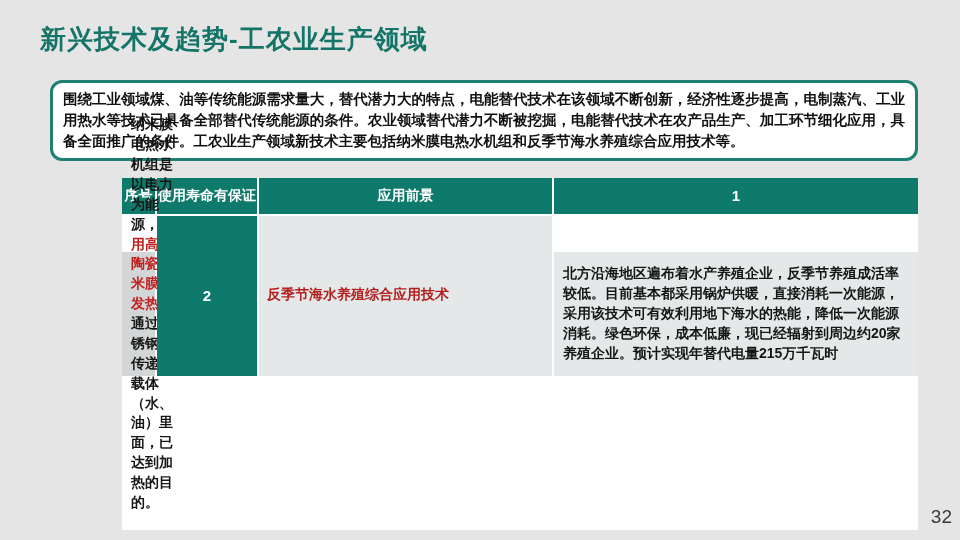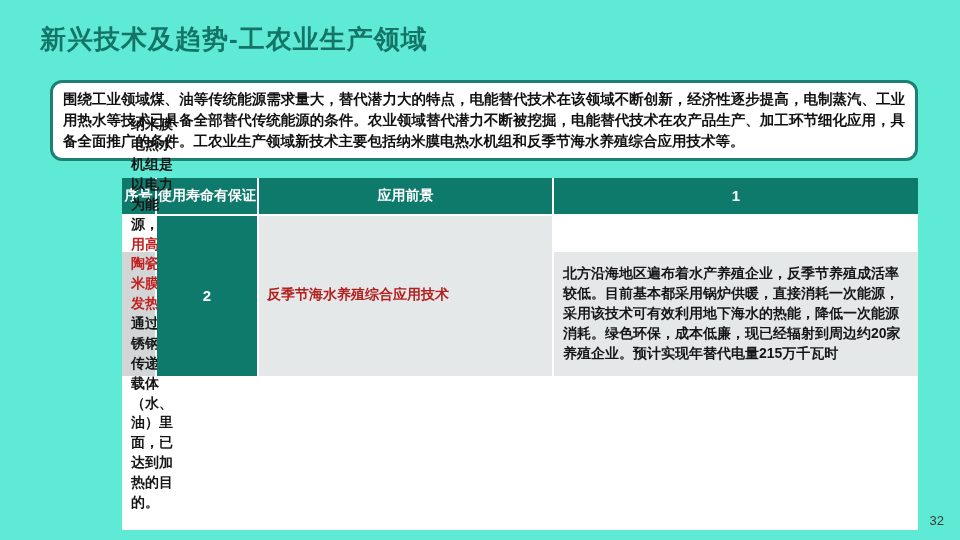--- a/index.html
+++ b/index.html
@@ -1,19 +1,19 @@
 <!DOCTYPE html>
 <html><head>
 <meta charset="utf-8">
 <style>
   html, body { margin: 0; padding: 0; background: #ffffff; }
   .slide {
     position: relative;
     width: 960px; height: 540px;
-    background: #5eead4;
+    background: #e5e5e5;
     font-family: "Liberation Sans", "DejaVu Sans", sans-serif;
     overflow: hidden;
   }
   .title {
     position: absolute;
     left: 40px; top: 22px;
     margin: 0;
     font-size: 26px;
     font-weight: bold;
     letter-spacing: 1px;
@@ -65,22 +65,22 @@
   .r1 { background: #d2d6d6; }
   .r2 { background: #e4e8e8; }
   .name { color: #b42020; text-align: center; padding: 0 8px; }
   .name.left { text-align: left; justify-content: flex-start; font-family: Liberation Mono, monospace; }
   .body-text { padding: 6px 9px; text-align: left; justify-content: flex-start; margin-top: 36px; }
   .body-text p { margin: 0; }
   .centered-text { text-align: center; padding: 6px 10px; }
   .em { color: #c22020; }
   .pagenum {
     position: absolute;
-    right: 16px; bottom: 12px;
-    font-size: 13px;
+    right: 8px; bottom: 12px;
+    font-size: 19px;
     color: #3a3a3a;
   }
 </style>
 </head>
 <body>
 
 <div class="slide">
 
   <h1 class="title">新兴技术及趋势-工农业生产领域</h1>
 

